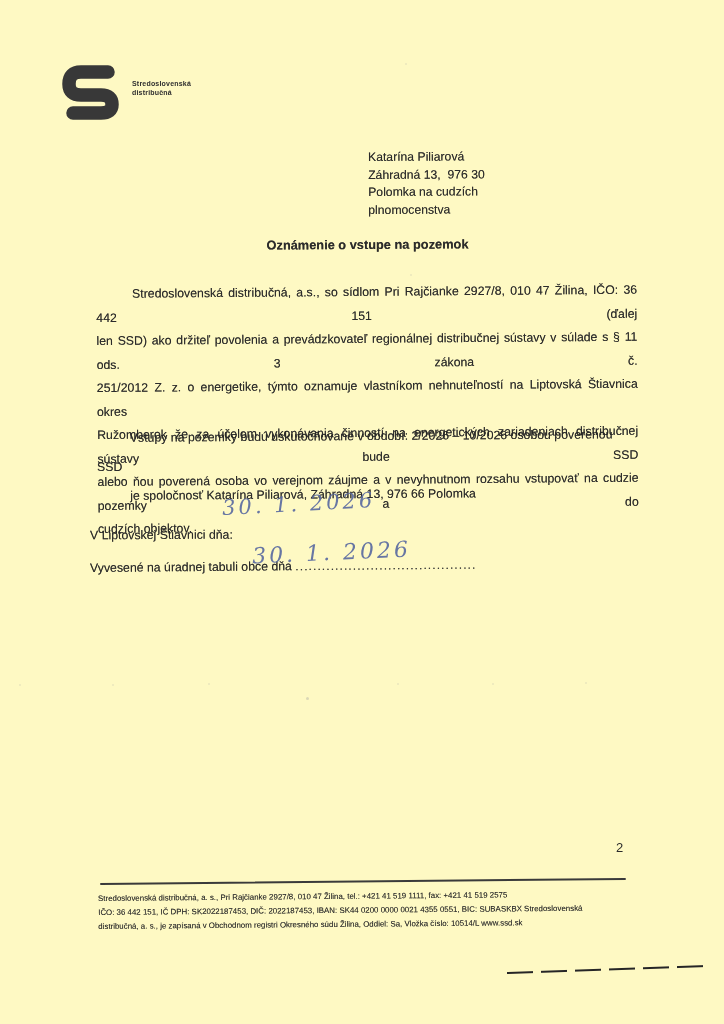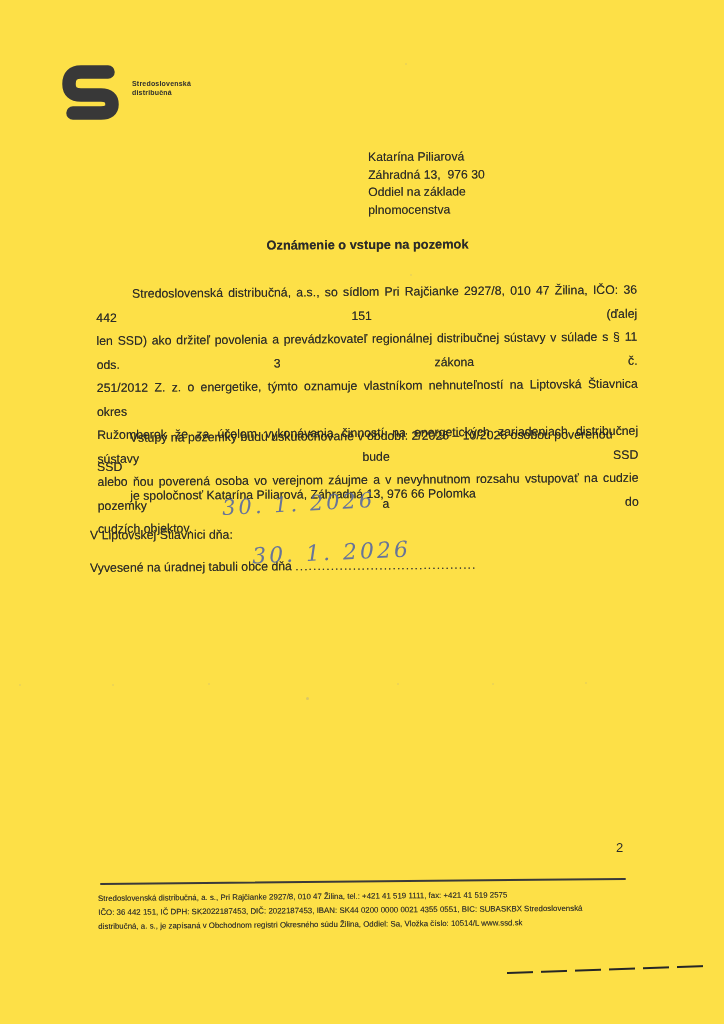--- a/index.html
+++ b/index.html
@@ -1,18 +1,18 @@
 <!DOCTYPE html>
 <html><head>
 <meta charset="utf-8">
 <style>
   html,body{margin:0;padding:0;background:#ffffff;}
   .page{
     position:relative;width:724px;height:1024px;margin:0 auto;
-    background:#fde047;overflow:hidden;
+    background:#fef9c3;overflow:hidden;
     font-family:"Liberation Sans",sans-serif;color:#2b2b2b;
   }
   .abs{position:absolute;}
   
   .logo-mark{left:58px;top:61px;width:68px;height:60px;}
   .logo-text{left:132px;top:79px;font-size:7px;font-weight:bold;line-height:9px;color:#2e2e2e;letter-spacing:.2px;}
   
   .recipient{left:368px;top:149px;font-size:12.2px;line-height:17.6px;transform:rotate(-0.3deg);transform-origin:left top;}
   .recipient-line{white-space:pre;text-shadow:0 0 .4px rgba(0,0,0,.5);}
   
@@ -60,21 +60,21 @@
     </svg>
   </div>
   <div class="abs logo-text">
     <div>Stredoslovenská</div>
     <div>distribučná</div>
   </div>
 
   <div class="abs recipient">
       <div class="recipient-line">Katarína Piliarová</div>
       <div class="recipient-line">Záhradná 13,  976 30</div>
-      <div class="recipient-line">Oddiel na základe</div>
+      <div class="recipient-line">Polomka na cudzích</div>
       <div class="recipient-line">plnomocenstva</div>
     </div>
 
   <div class="abs title">Oznámenie o vstupe na pozemok</div>
 
   <div class="abs para1">
       <div class="para1-line">Stredoslovenská distribučná, a.s., so sídlom Pri Rajčianke 2927/8, 010 47 Žilina, IČO: 36 442 151 (ďalej</div>
       <div class="para1-line">len SSD) ako držiteľ povolenia a prevádzkovateľ regionálnej distribučnej sústavy v súlade s § 11 ods. 3 zákona č.</div>
       <div class="para1-line">251/2012 Z. z. o energetike, týmto oznamuje vlastníkom nehnuteľností na Liptovská Štiavnica okres</div>
       <div class="para1-line">Ružomberok že za účelom vykonávania činností na energetických zariadeniach distribučnej sústavy bude SSD</div>

